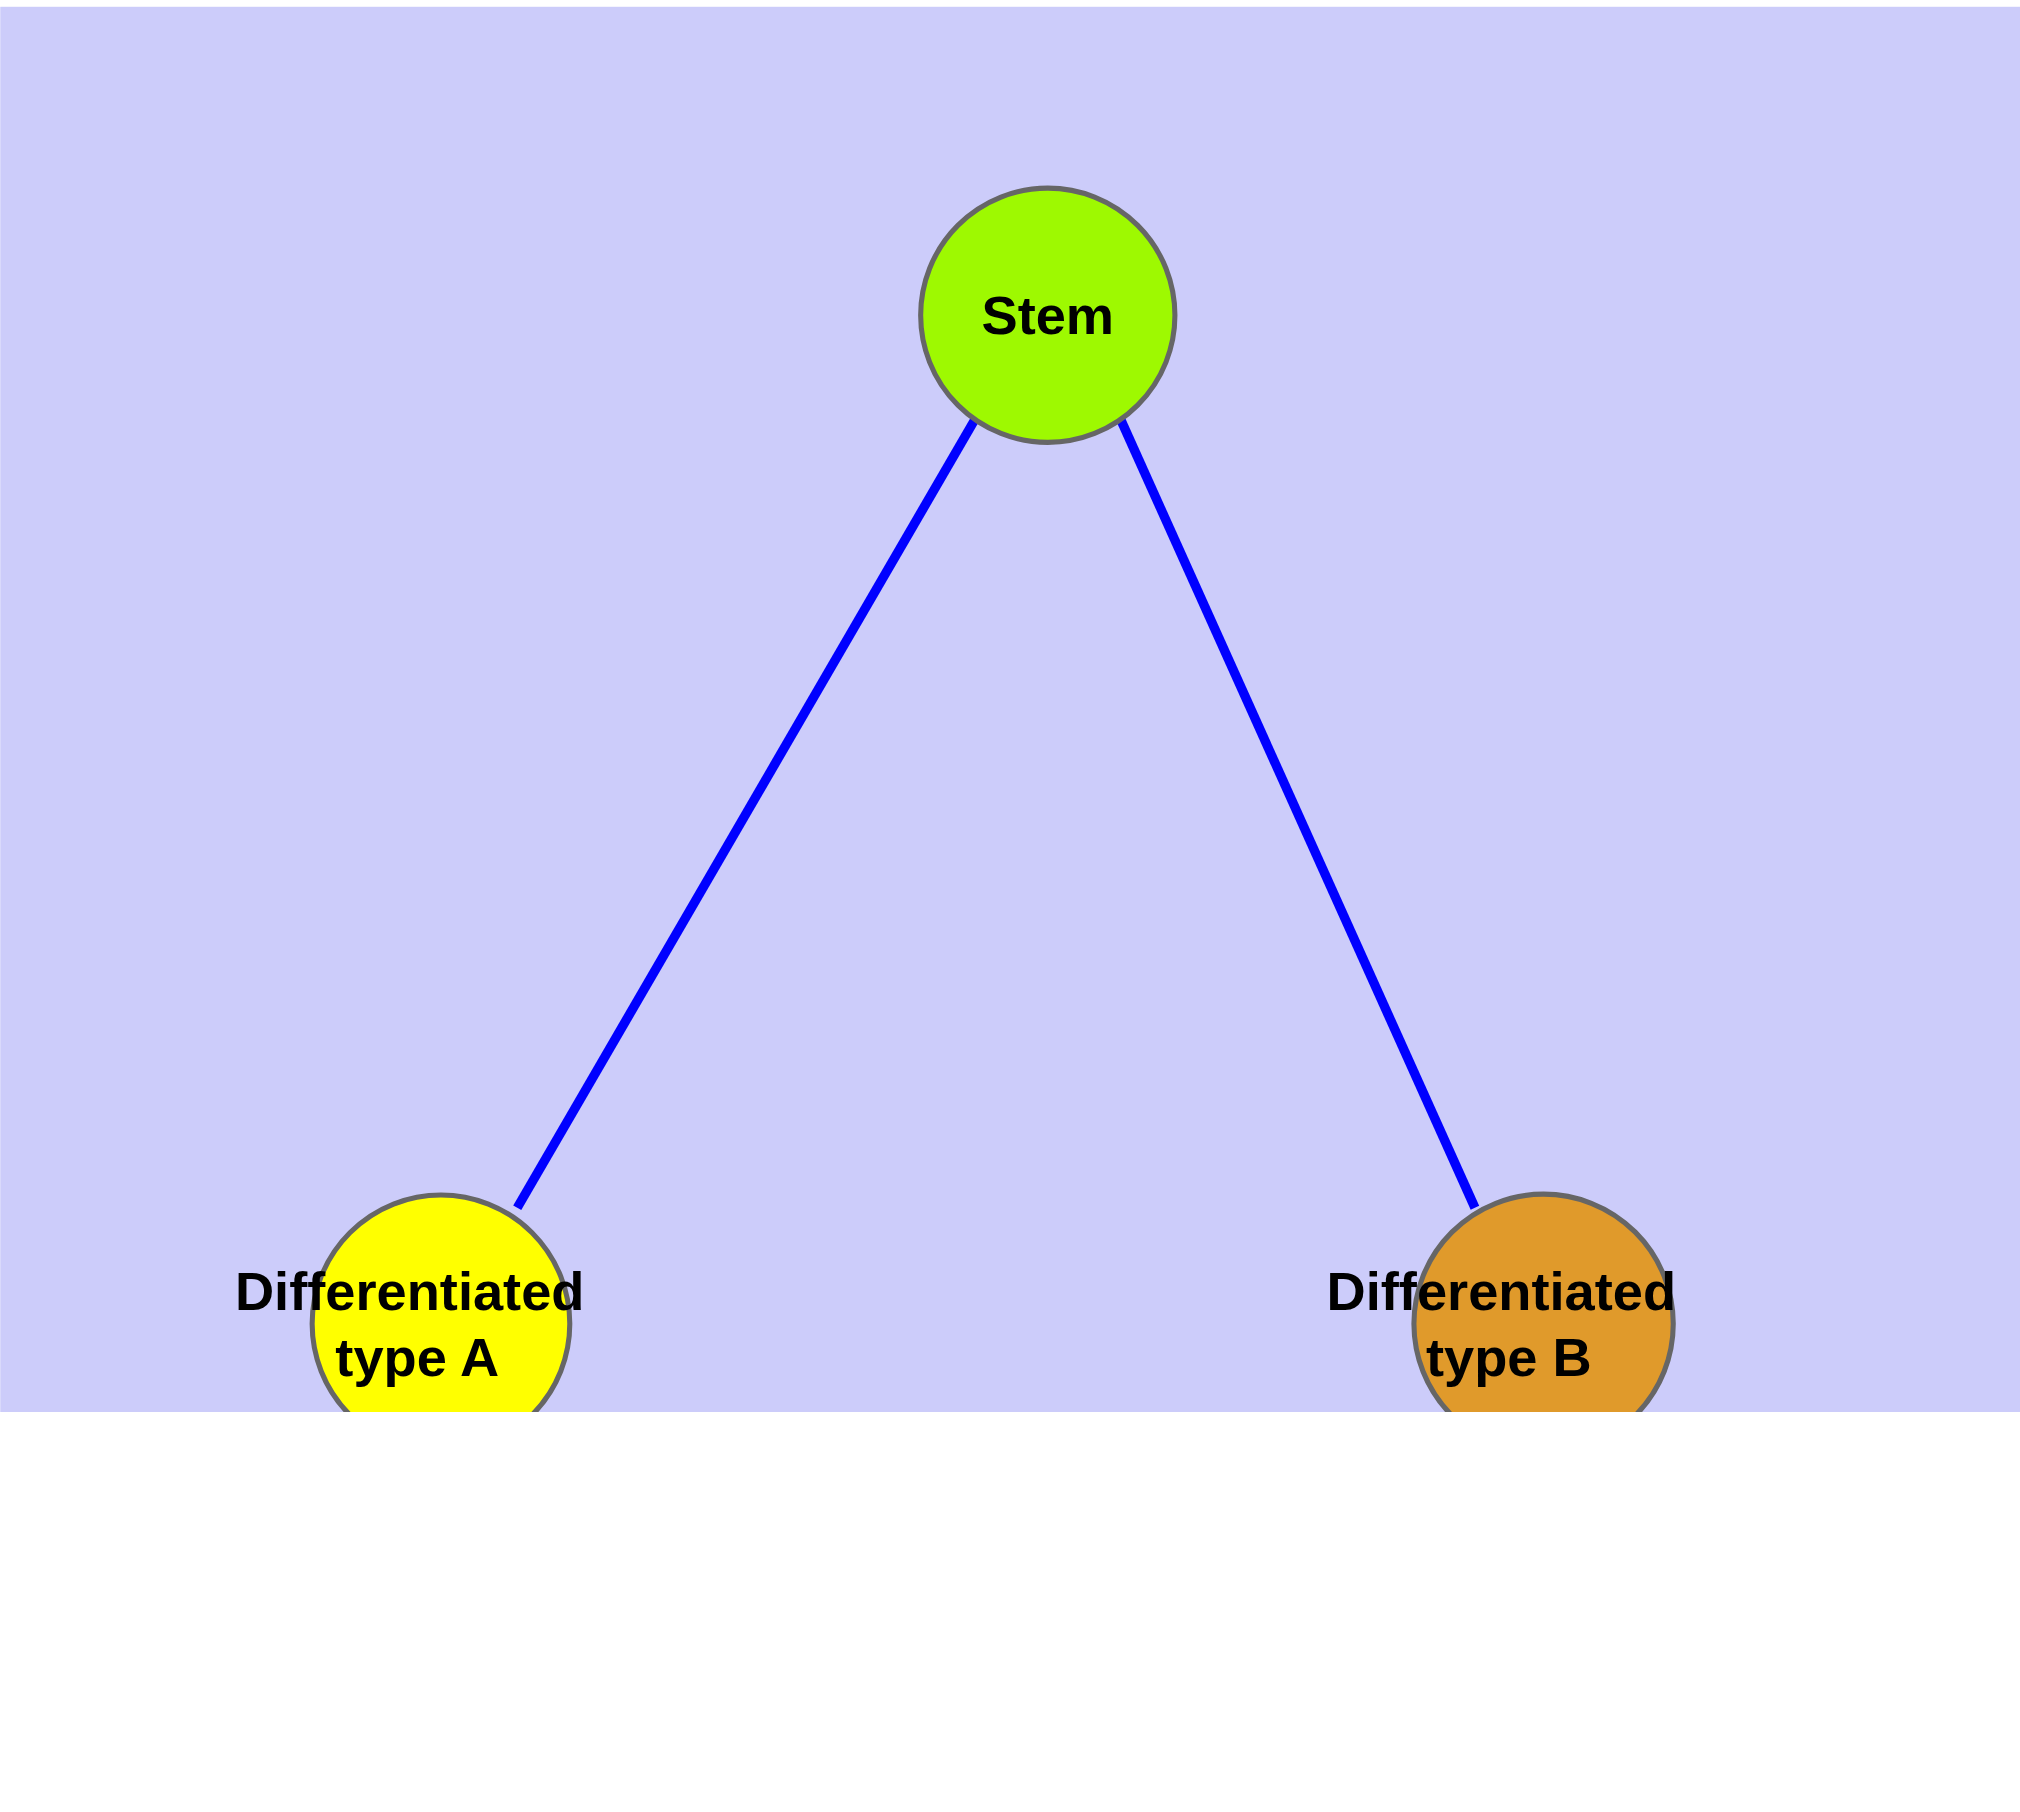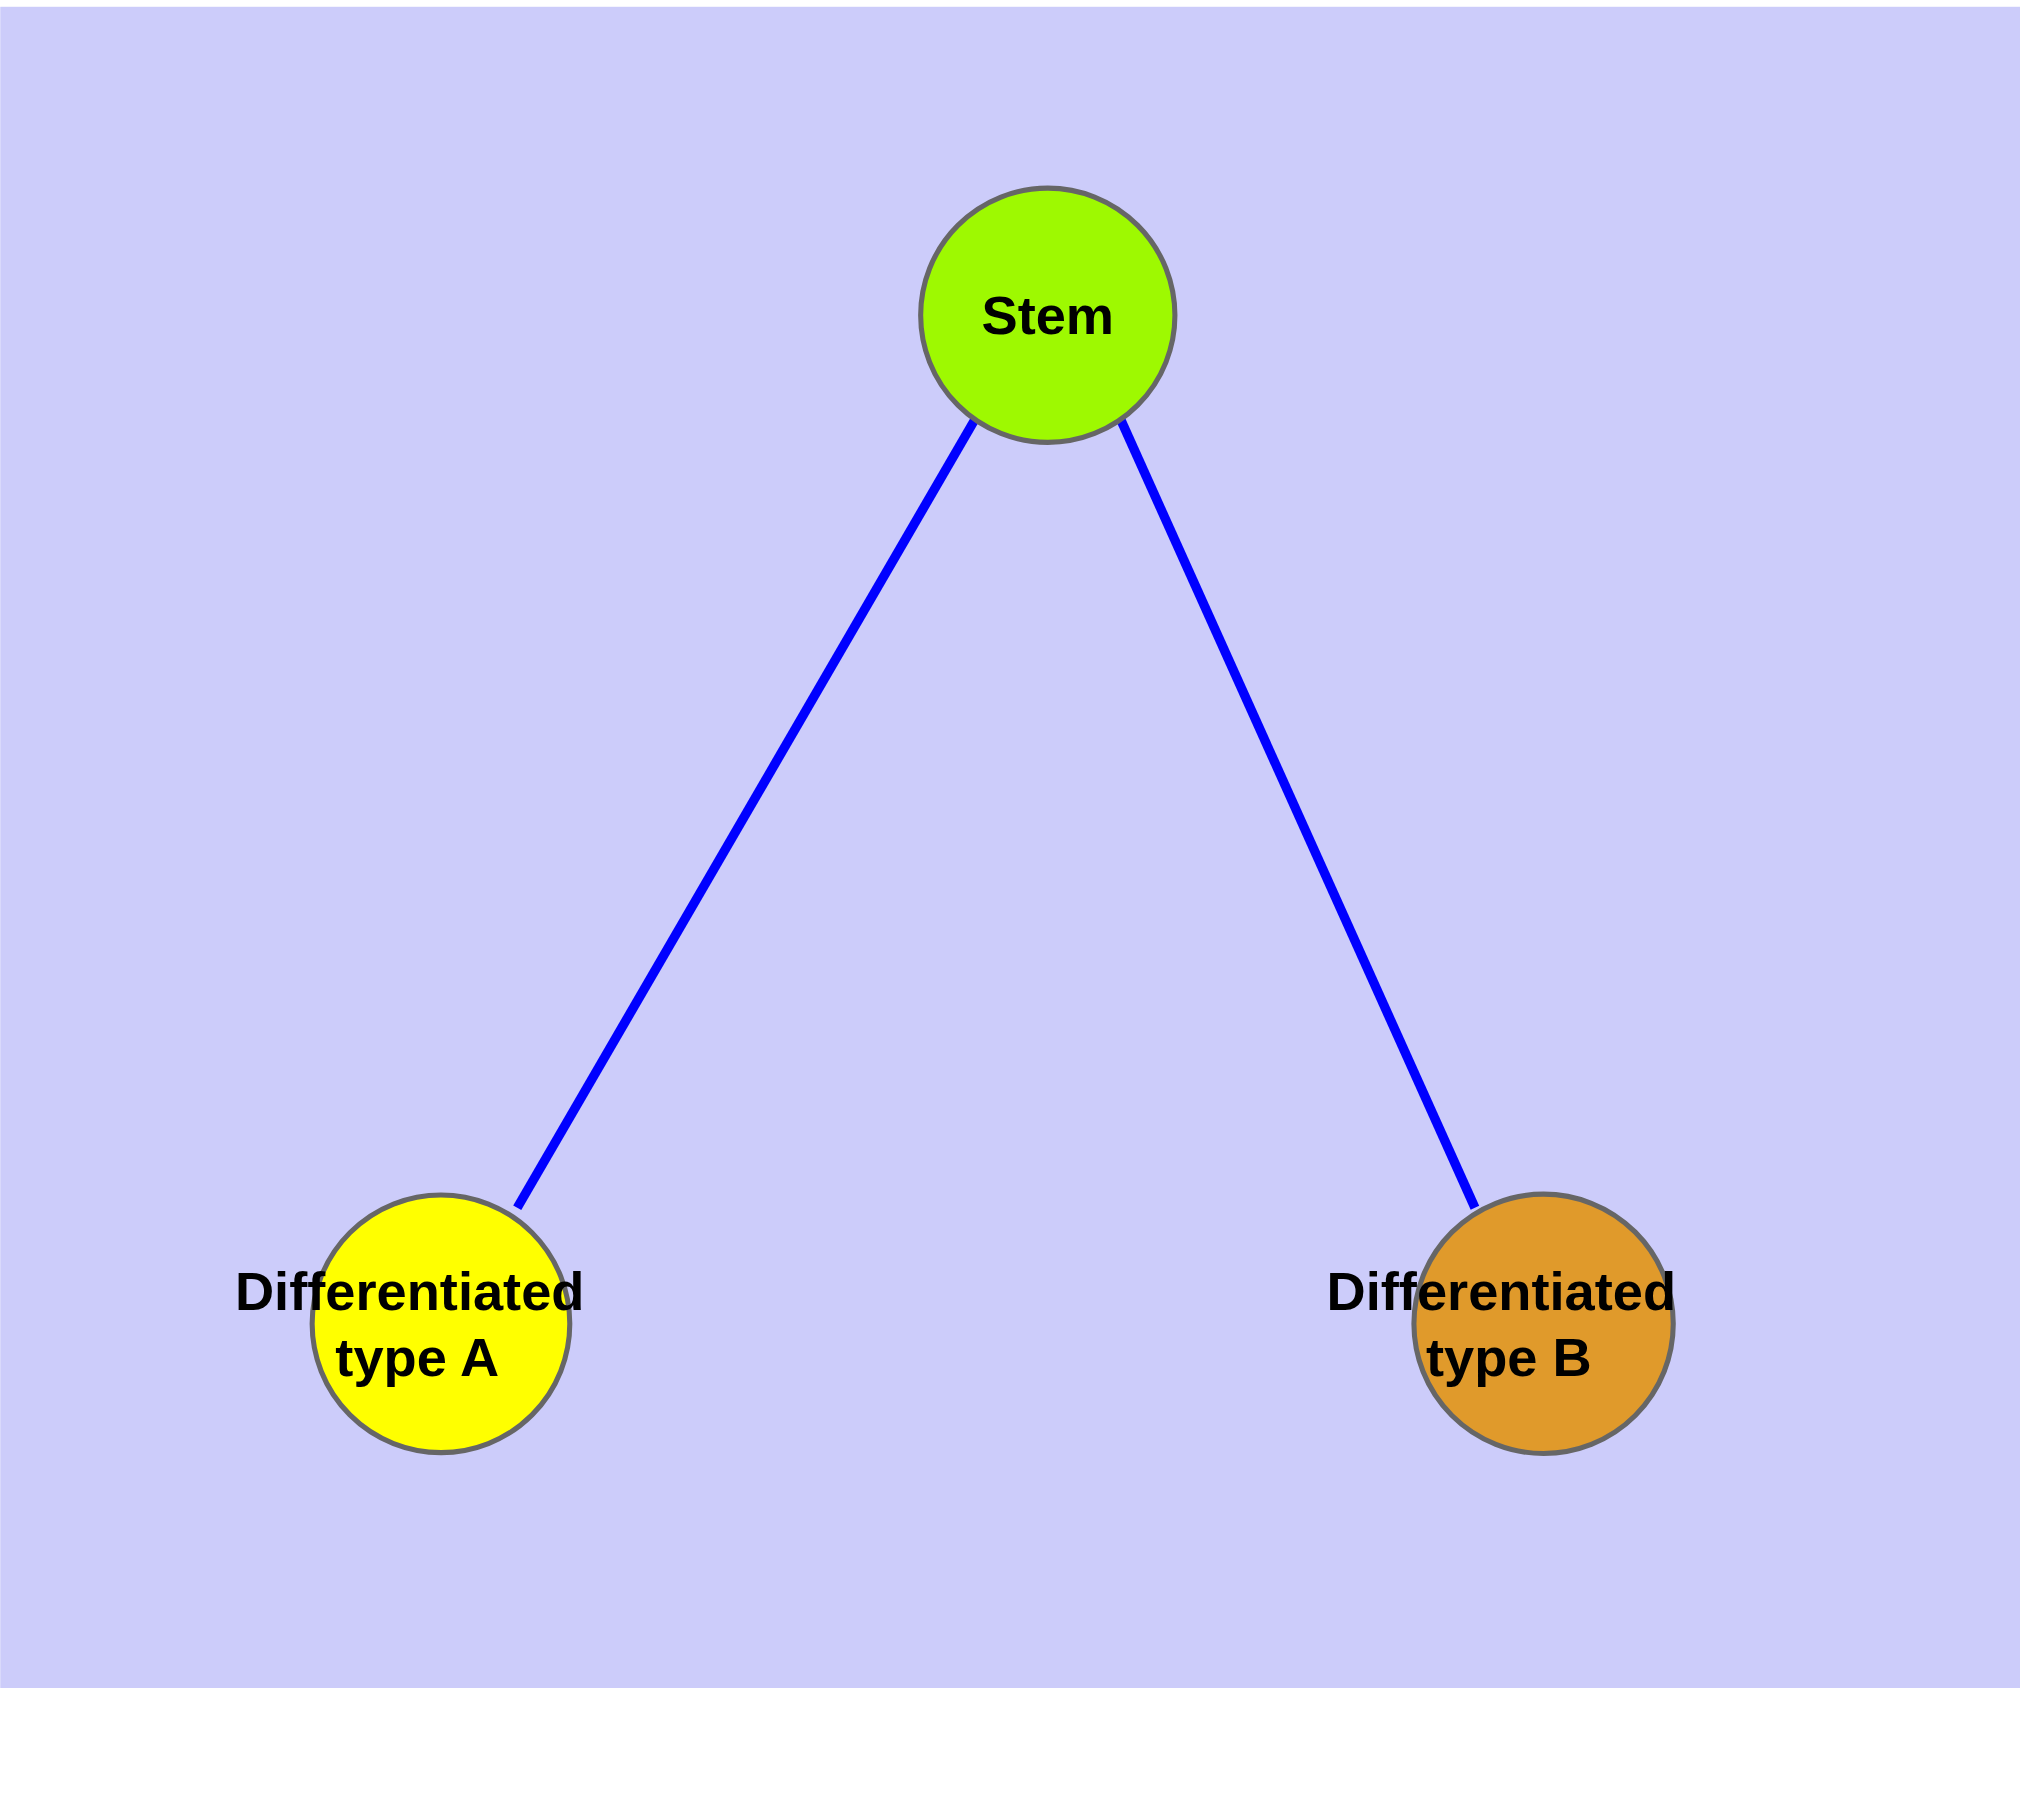--- a/index.html
+++ b/index.html
@@ -3,21 +3,21 @@
 <meta charset="utf-8">
 <style>
   html, body {
     margin: 0;
     padding: 0;
     background: #ffffff;
   }
   #canvas {
     position: relative;
     width: 2021px;
-    height: 1688px;
+    height: 1412px;
     overflow: hidden;
     background: #ffffff;
     font-family: "Liberation Sans", sans-serif;
   }
   #graph-svg {
     position: absolute;
     left: 0;
     top: 0;
     width: 2021px;
     height: 1812px;

